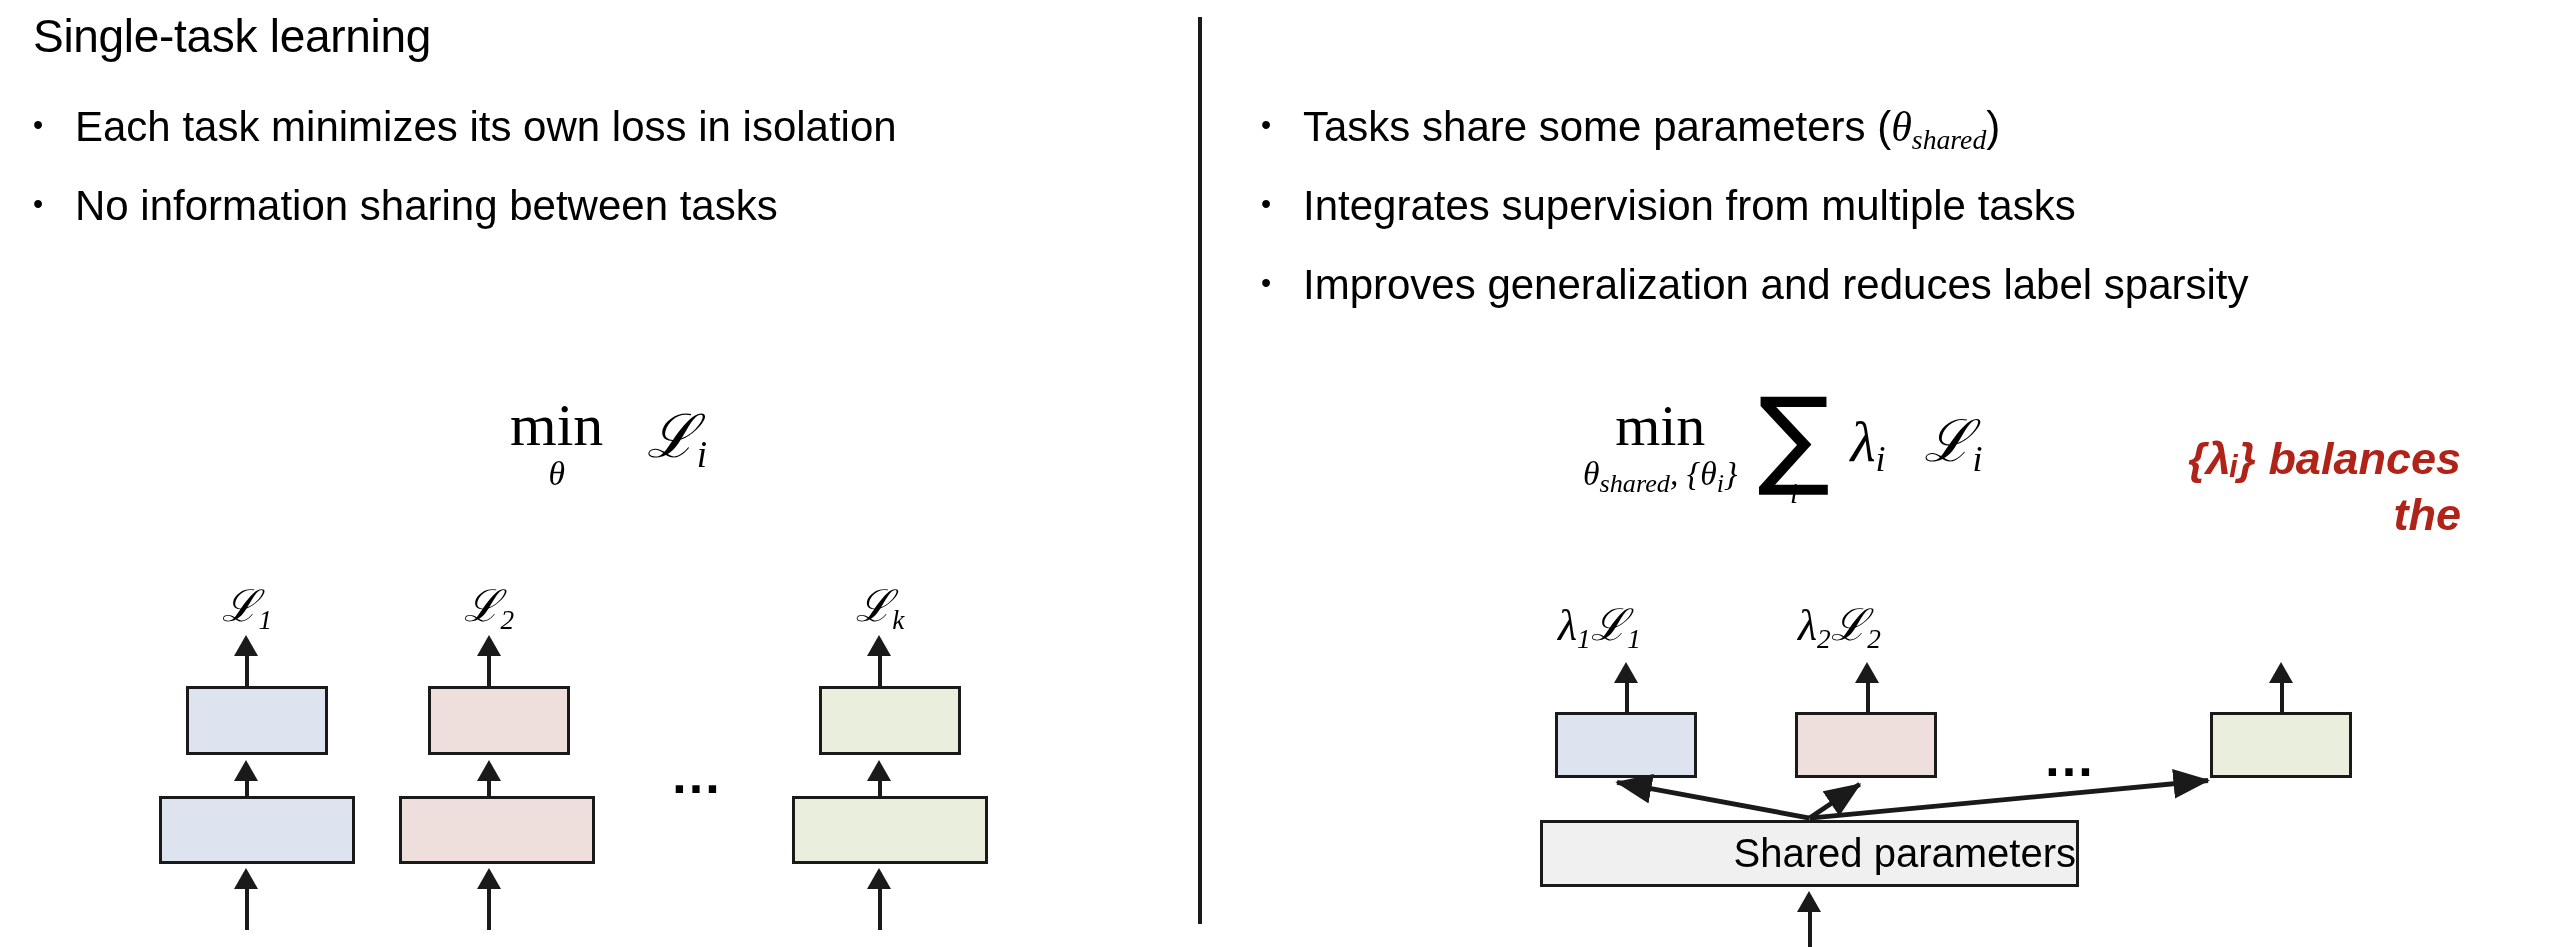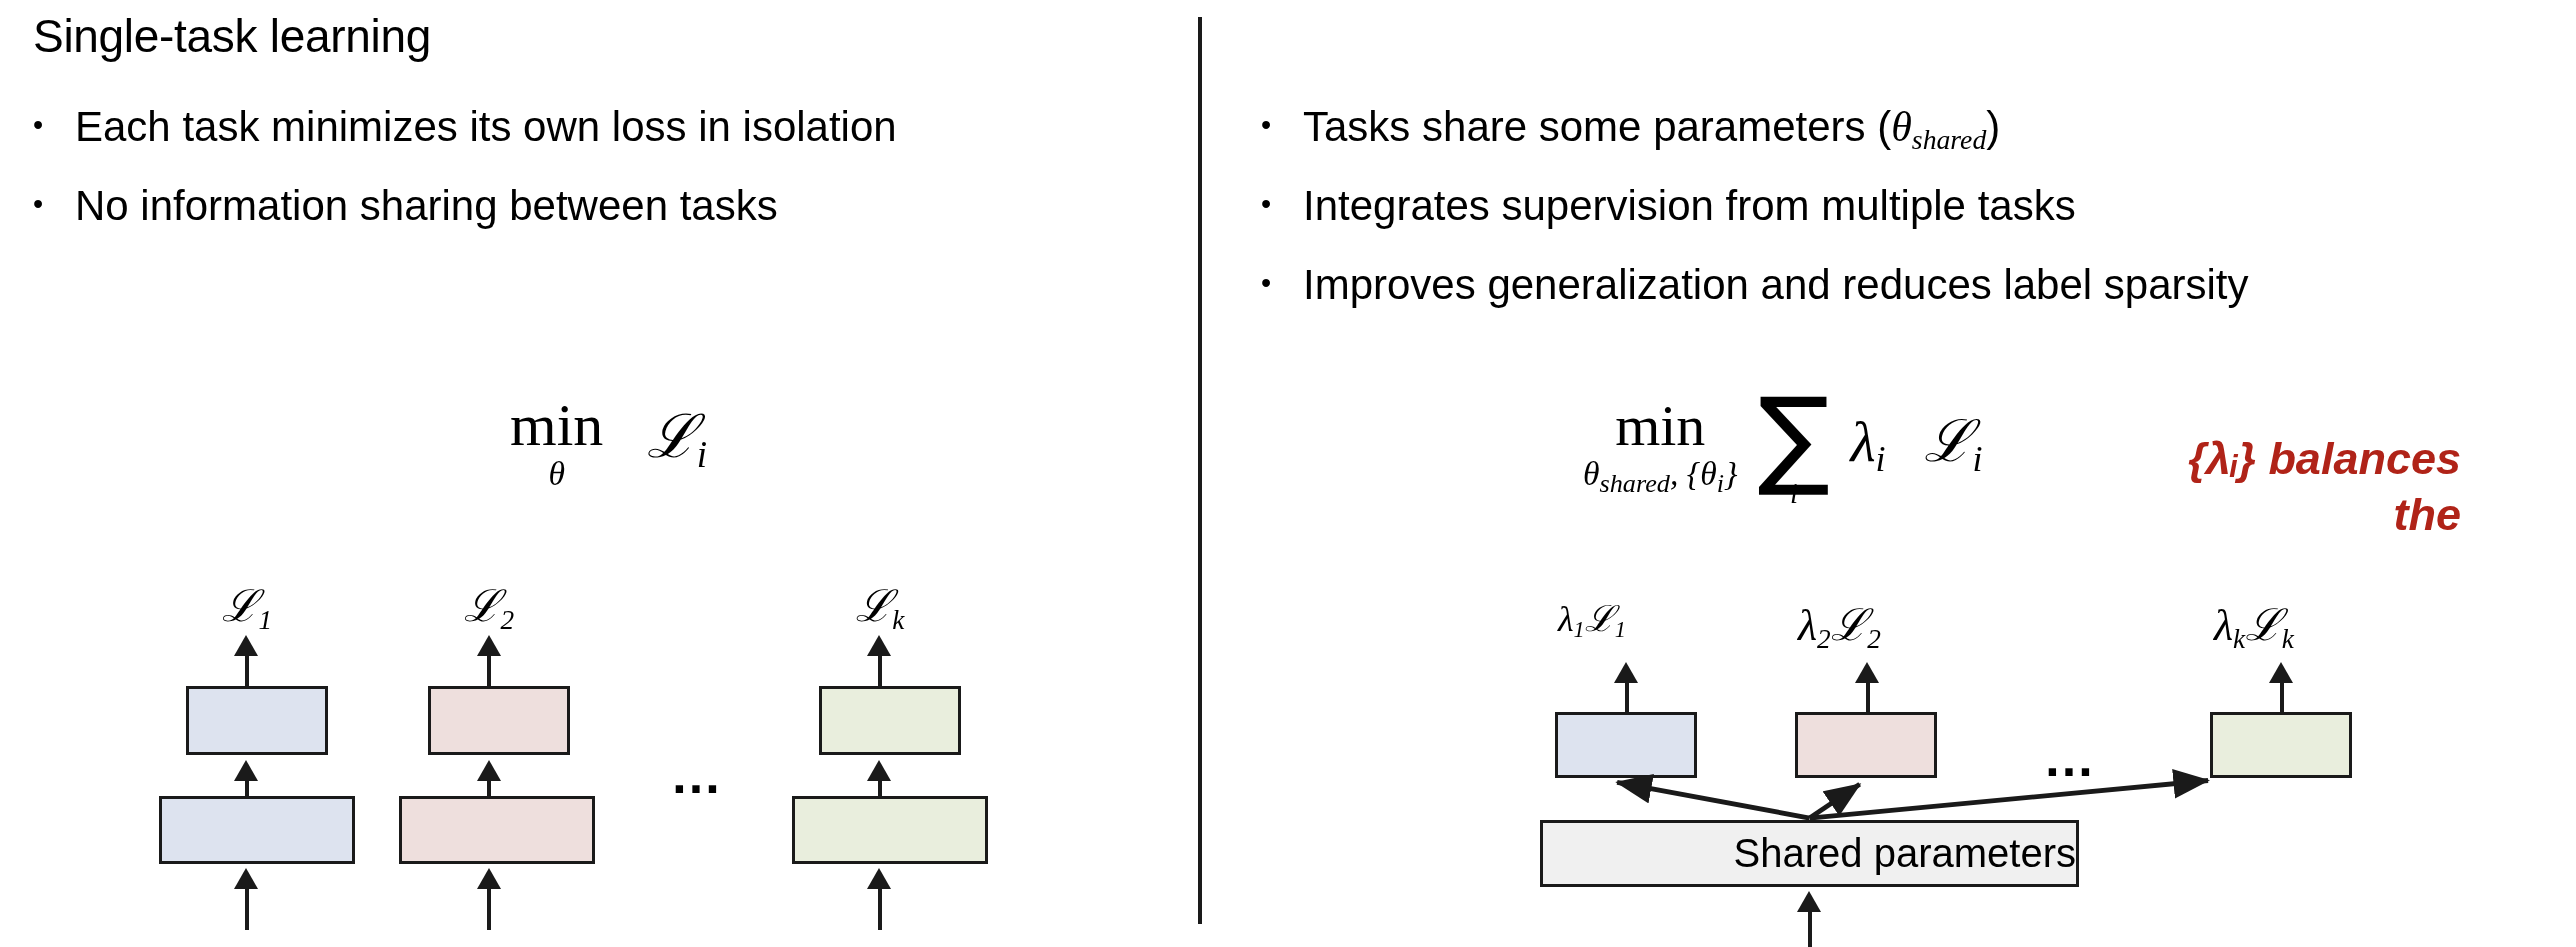--- a/index.html
+++ b/index.html
@@ -247,28 +247,25 @@
     </span>
     <span class="mit">λ</span><span class="sub">i</span>
     <span style="display:inline-block;width:9.6px;"></span>
     <span class="cal">ℒ</span><span class="sub">i</span>
   </div>
 
   <div class="note-red" style="left:2124px; top:431px; width:337px; color:#b02318;">
     <div>{λᵢ} balances the</div>
   </div>
 
-  <div class="mlabel" style="left:1558px; top:593px; width:173px; font-size:36px; text-align:left;">
+  <div class="mlabel" style="left:1558px; top:593px; width:173px; font-size:44px; text-align:left;">
     <span class="mit">λ</span><span class="sub">1</span><span class="cal">ℒ</span><span class="sub">1</span>
   </div>
   <div class="mlabel" style="left:1798px; top:593px; width:173px; font-size:44px; text-align:left;">
     <span class="mit">λ</span><span class="sub">2</span><span class="cal">ℒ</span><span class="sub">2</span>
-  </div>
-  <div class="mlabel" style="left:2214px; top:593px; width:173px; font-size:44px; text-align:left;">
-    <span class="mit">λ</span><span class="sub">k</span><span class="cal">ℒ</span><span class="sub">k</span>
   </div>
 
   <div class="arrowhead-up" style="left:1614px; top:662px;"></div>
   <div class="vline" style="left:1625px; top:678px; height:37px;"></div>
   <div class="nbox" id="r-t1" style="left: 1555px; top: 712px; width: 142px; height: 66px; background: rgb(221, 227, 239);"></div>
 
   <div class="arrowhead-up" style="left:1855px; top:662px;"></div>
   <div class="vline" style="left:1866px; top:678px; height:37px;"></div>
   <div class="nbox" id="r-t2" style="left: 1795px; top: 712px; width: 142px; height: 66px; background: rgb(238, 223, 221);"></div>
 

